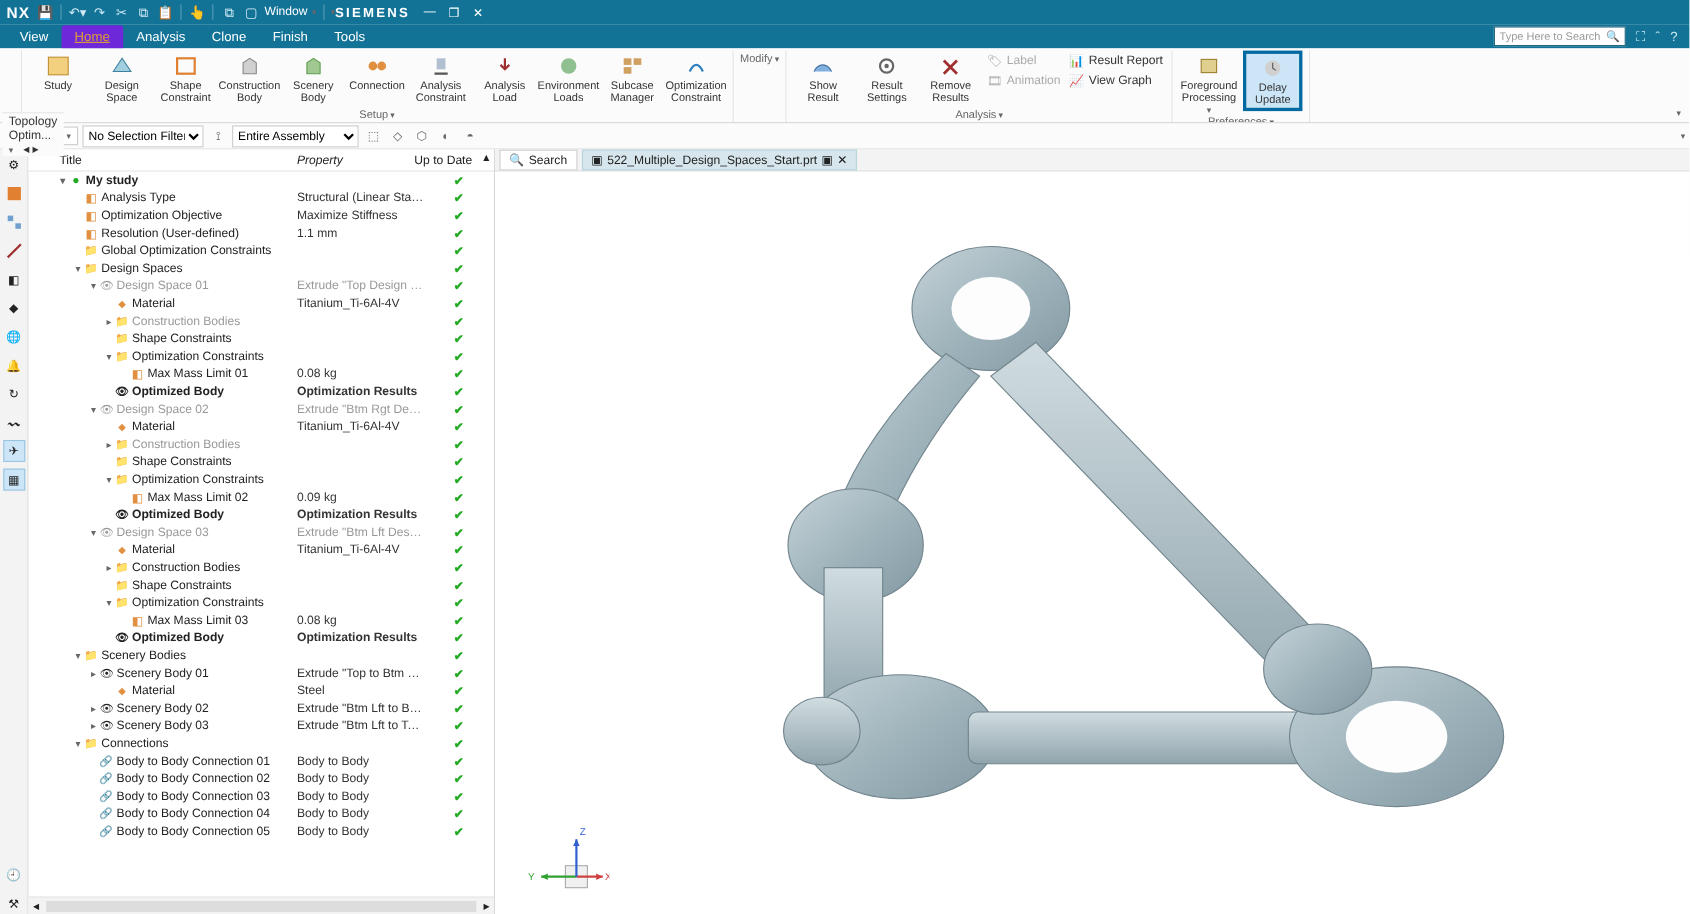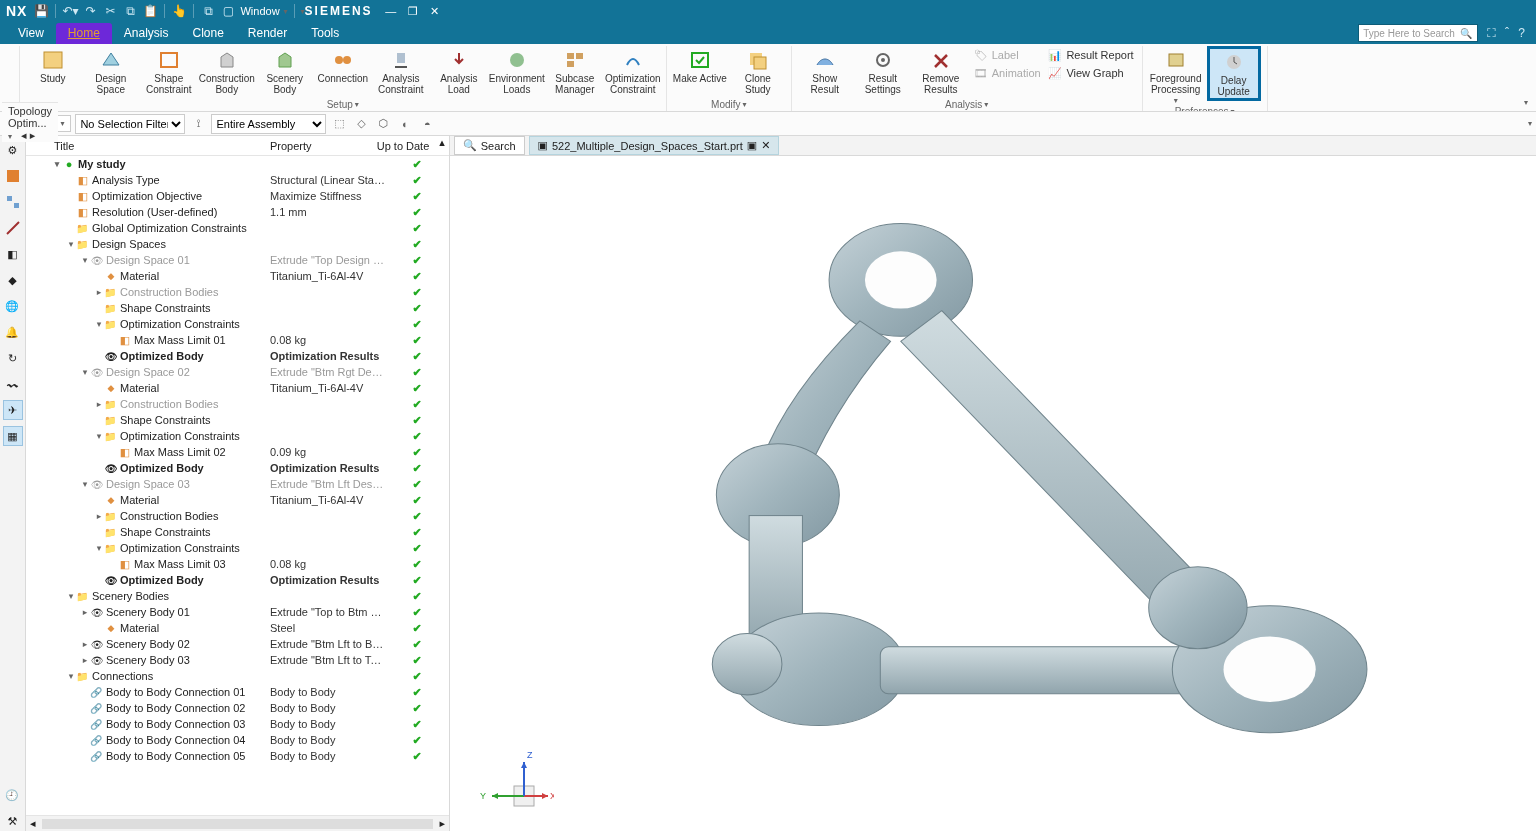--- a/index.html
+++ b/index.html
@@ -49,21 +49,21 @@
   .main { display:flex; height: calc(831px - 22px - 22px - 68px - 24px); }
   .leftrail { width:26px; background:#f3f3f3; border-right:1px solid #d9d9d9; display:flex; flex-direction:column; align-items:center; padding-top:4px; gap:6px;}
   .leftrail .tool{width:20px;height:20px;display:flex;align-items:center;justify-content:center;border:1px solid transparent;}
   .leftrail .tool.sel{background:#cde6f7;border-color:#9ac3e0;}
   
   .navpanel { width:424px; border-right:1px solid #d9d9d9; display:flex; flex-direction:column; background:#fff;}
   .navpanel-title { height:20px; display:flex; align-items:center; padding:0 6px; font-size:11px; border-bottom:1px solid #e5e5e5; background:#f7f7f7;}
   .navpanel-title .pin{margin-left:auto;}
   .tree-head { height:20px; display:flex; border-bottom:1px solid #e5e5e5; font-size:11px; background:#fff;}
   .tree-head .col-title{flex:0 0 240px; padding-left:28px; display:flex; align-items:center;text-align:center;}
-  .tree-head .col-prop{flex:1; display:flex; align-items:center; padding-left:4px;}
+  .tree-head .col-prop{flex:1; display:flex; align-items:center; padding-left:4px;font-style:italic;}
   .tree-head .col-utd{flex:0 0 64px; display:flex; align-items:center; justify-content:center;}
   .tree-body { flex:1; overflow:auto; font-size:11px;}
   .row { display:flex; align-items:center; height:16px;}
   .row .c1{flex:0 0 240px; display:flex; align-items:center; white-space:nowrap; overflow:hidden;}
   .row .c2{flex:1; padding-left:4px; white-space:nowrap; overflow:hidden; text-overflow:ellipsis; color:#333;}
   .row .c2.gray{color:#999;}
   .row .c3{flex:0 0 64px; text-align:center; color:#3a3;}
   .row.bold{font-weight:bold;}
   .row.gray .c1, .row.gray{color:#999;}
   .indent{display:inline-block;}
@@ -116,21 +116,21 @@
     <span>❐</span>
     <span>✕</span>
   </div>
 </div>
 
 <div class="menubar">
   <div class="tab">View</div>
   <div class="tab active home">Home</div>
   <div class="tab">Analysis</div>
   <div class="tab">Clone</div>
-  <div class="tab">Render</div>
+  <div class="tab">Finish</div>
   <div class="tab">Tools</div>
   <div class="menubar-right">
     <div class="searchbox">
       <span>Type Here to Search</span>
       <span style="margin-left:auto">🔍</span>
     </div>
     <div class="help-icons">
       <span>⛶</span>
       <span>ˆ</span>
       <span>?</span>
@@ -239,40 +239,20 @@
           <span>Optimization Constraint</span>
         </div>
     </div>
     <div class="rgrp-label">
         <span>Setup</span> 
         <span class="carets">▾</span>
       </div>
   </div>
 
   <div class="rgrp">
-    <div class="rgrp-items">
-      <div class="ritem">
-          <div class="ricon">
-            <svg width="24" height="22">
-              <rect x="4" y="4" width="16" height="14" fill="none" stroke="#2a2" stroke-width="2"></rect>
-              <path d="M8 11 L11 14 L16 8" stroke="#2a2" stroke-width="2" fill="none"></path>
-            </svg>
-          </div>
-          <span>Make Active</span>
-        </div>
-      <div class="ritem">
-          <div class="ricon">
-            <svg width="24" height="22">
-              <rect x="4" y="4" width="12" height="12" fill="#f3d080"></rect>
-              <rect x="8" y="8" width="12" height="12" fill="#f3d080" stroke="#c09030"></rect>
-            </svg>
-          </div>
-          <span>Clone Study</span>
-        </div>
-    </div>
     <div class="rgrp-label">
         <span>Modify</span> 
         <span class="carets">▾</span>
       </div>
   </div>
 
   <div class="rgrp">
     <div class="rgrp-items">
       <div class="ritem">
           <div class="ricon">

